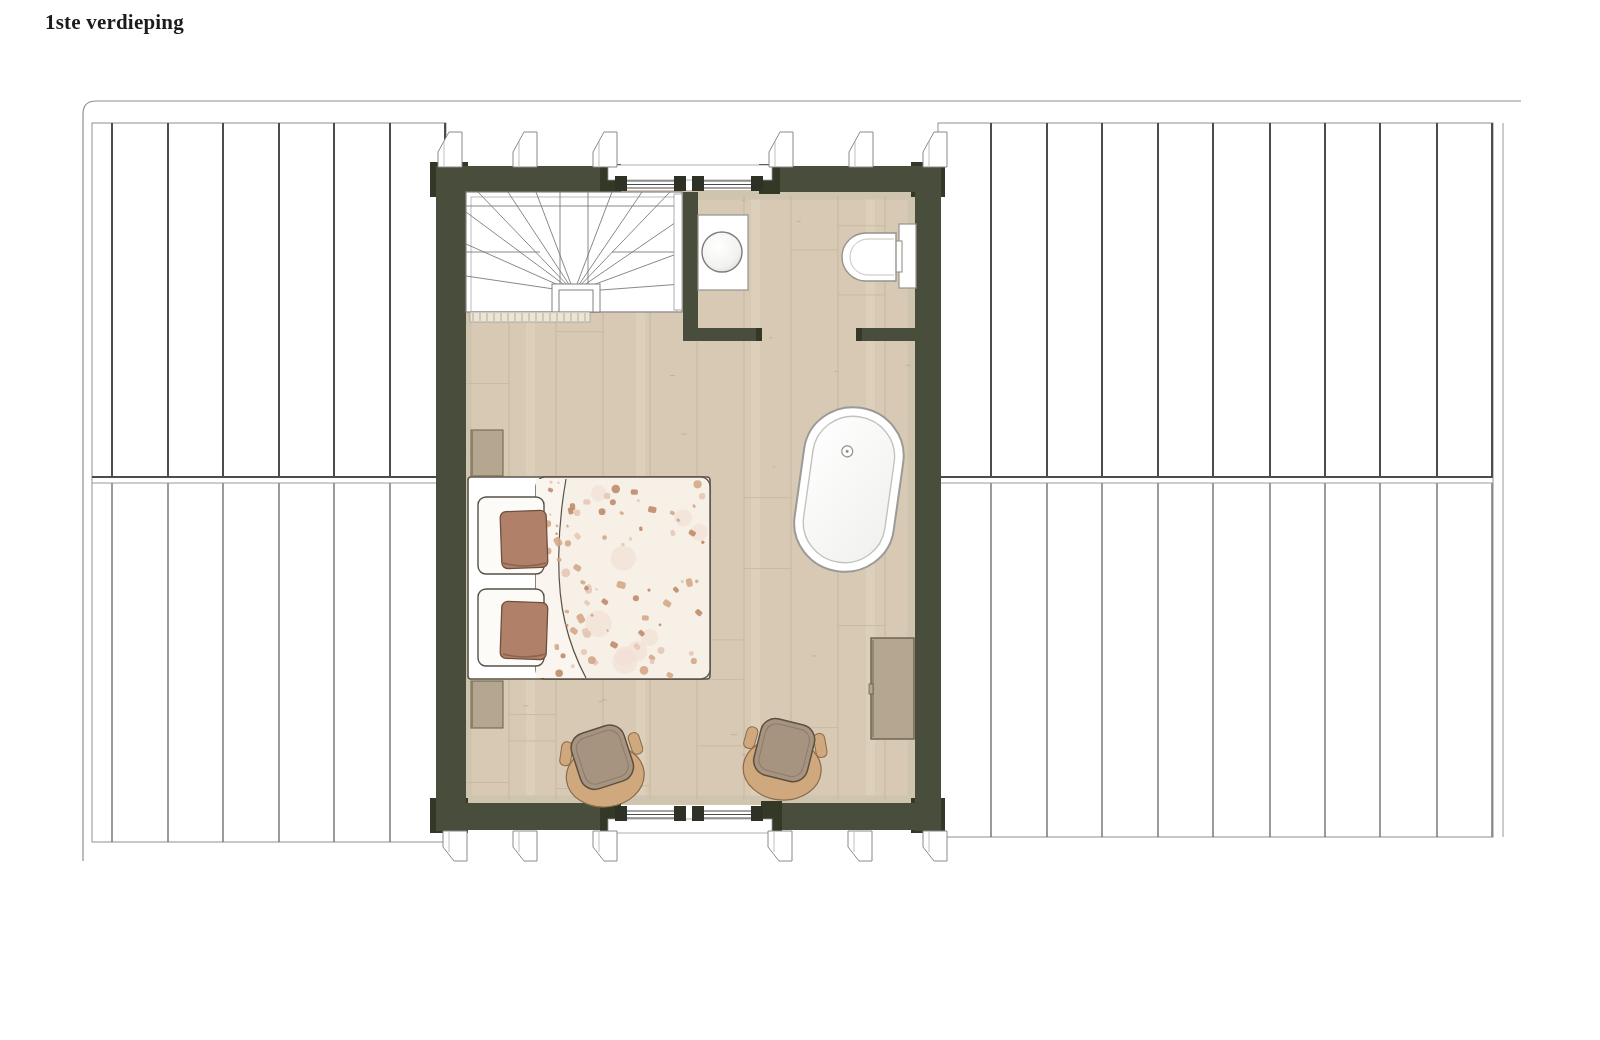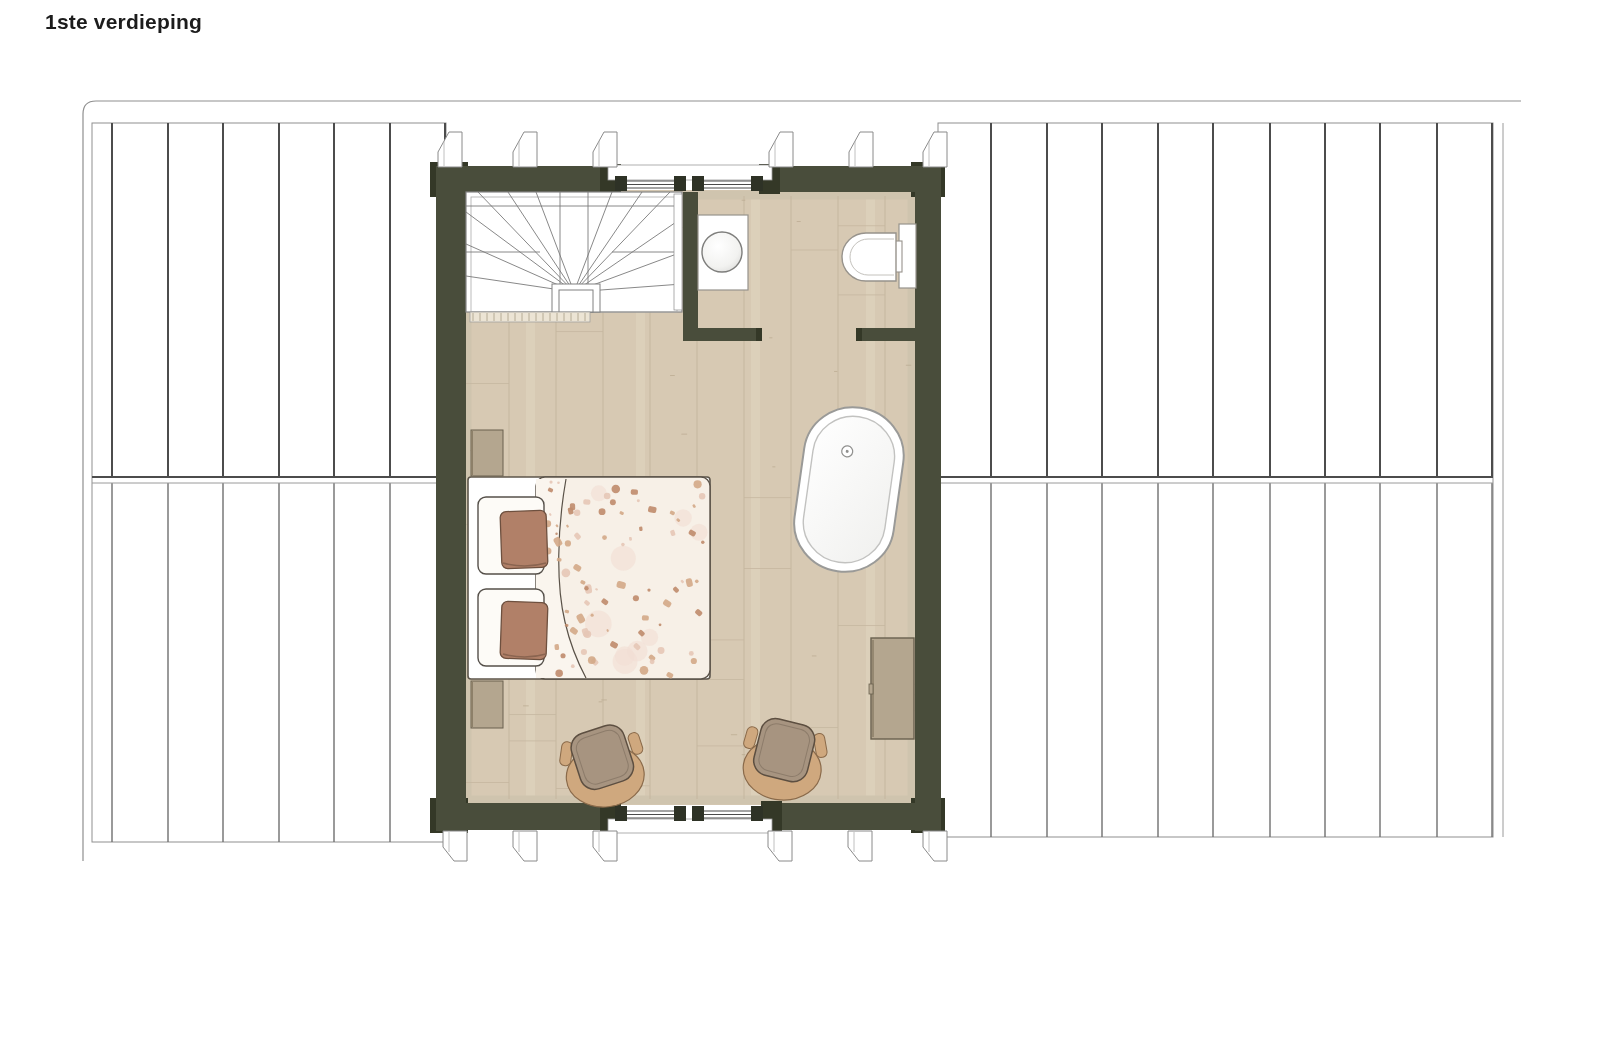--- a/index.html
+++ b/index.html
@@ -5,21 +5,21 @@
   :root{
     --wall:#494d3b; --wall-dark:#343827; --floor:#d7c9b3; --floor-line:#c3b49c;
     --trim:#cfc4ae; --roof-dark:#4c4c4c; --roof-light:#6f6f6f; --edge:#8f8f8f;
     --fixture-outline:#97938c; --duvet:#f7f0e7; --speck1:#bf8b6c; --speck2:#e6c7b6;
     --speck3:#d3a887; --pillow:#b18068; --pillow-outline:#6e503f; --chair-seat:#a79480;
     --chair-base:#cfa87e; --chair-outline:#5d4f41; --cabinet:#b4a68f; --cabinet-outline:#6a614f;
     --stair-line:#7b7b7b; --ink:#1c1c1c;
   }
   html,body{margin:0;padding:0;background:#fff;}
   .stage{position:relative;width:1521px;height:1040px;background:#ffffff;overflow:hidden;
-         font-family:Liberation Sans, sans-serif;}
+         font-family:Liberation Serif, serif;}
   .title{position:absolute;left:45px;top:10px;font-size:21px;font-weight:700;
          color:var(--ink);letter-spacing:.2px;}
   svg{position:absolute;left:0;top:0;}
 </style>
 </head>
 <body>
 
 <div class="stage">
   <div class="title">1ste verdieping</div>
 

